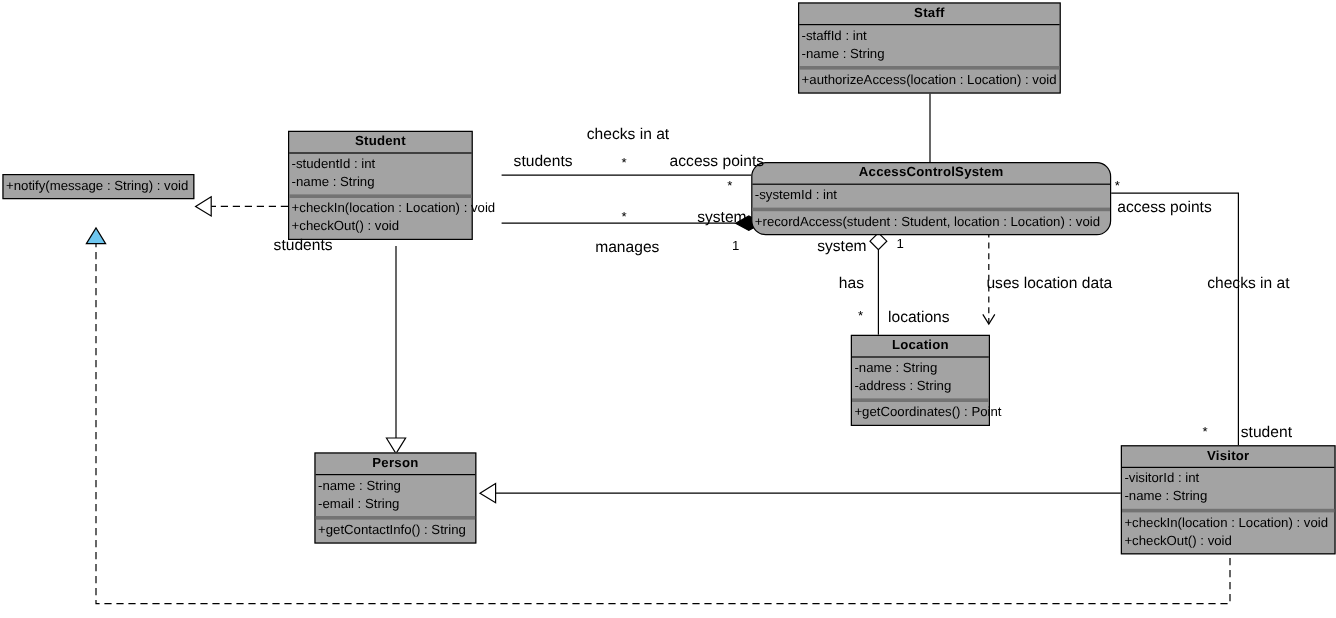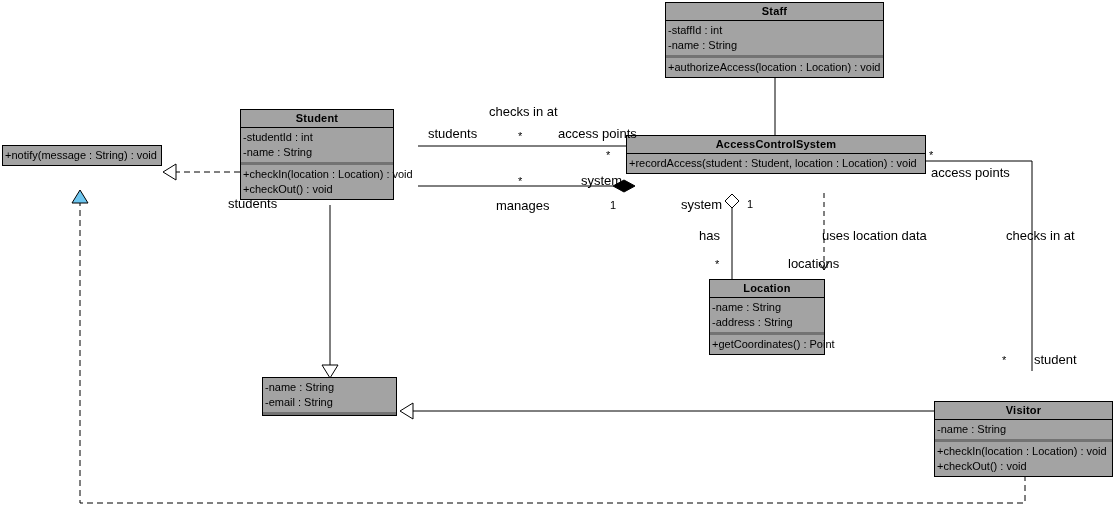--- a/index.html
+++ b/index.html
@@ -93,22 +93,25 @@
     <div class="sec hdr">Staff</div>
     <div class="sec attrs">
       <div class="mem">-staffId : int</div>
       <div class="mem">-name : String</div>
     </div>
     <div class="sec ops">
       <div class="mem">+authorizeAccess(location : Location) : void</div>
     </div>
   </div>
 
-  <div class="uml-class" style="left:626px;top:135px;width:300px;">
+  <div class="uml-class" style="left:626px;top:135px;width:300px;border-radius:12px;">
     <div class="sec hdr">AccessControlSystem</div>
+    <div class="sec attrs">
+      <div class="mem">-systemId : int</div>
+    </div>
     <div class="sec ops">
       <div class="mem">+recordAccess(student : Student, location : Location) : void</div>
     </div>
   </div>
 
   <div class="uml-class" style="left:240px;top:109px;width:154px;">
     <div class="sec hdr">Student</div>
     <div class="sec attrs">
       <div class="mem">-studentId : int</div>
       <div class="mem">-name : String</div>
@@ -130,29 +133,34 @@
     <div class="sec attrs">
       <div class="mem">-name : String</div>
       <div class="mem">-address : String</div>
     </div>
     <div class="sec ops">
       <div class="mem">+getCoordinates() : Point</div>
     </div>
   </div>
 
   <div class="uml-class" style="left:262px;top:377px;width:135px;">
+    <div class="sec hdr">Person</div>
     <div class="sec attrs">
       <div class="mem">-name : String</div>
       <div class="mem">-email : String</div>
     </div>
+    <div class="sec ops">
+      <div class="mem">+getContactInfo() : String</div>
+    </div>
   </div>
 
-  <div class="uml-class" style="left:934px;top:371px;width:179px;margin-top:30px;">
+  <div class="uml-class" style="left:934px;top:371px;width:179px;">
     <div class="sec hdr">Visitor</div>
     <div class="sec attrs">
+      <div class="mem">-visitorId : int</div>
       <div class="mem">-name : String</div>
     </div>
     <div class="sec ops">
       <div class="mem">+checkIn(location : Location) : void</div>
       <div class="mem">+checkOut() : void</div>
     </div>
   </div>
 
   <div class="edge-label" style="left:489px;top:106px;">checks in at</div>
   <div class="edge-label" style="left:428px;top:128px;">students</div>
@@ -163,21 +171,21 @@
   <div class="mult" style="left:518px;top:176px;">*</div>
   <div class="edge-label" style="left:581px;top:175px;">system</div>
   <div class="edge-label" style="left:228px;top:198px;">students</div>
   <div class="edge-label" style="left:496px;top:200px;">manages</div>
   <div class="mult" style="left:610px;top:200px;">1</div>
 
   <div class="edge-label" style="left:681px;top:199px;">system</div>
   <div class="mult" style="left:747px;top:199px;">1</div>
   <div class="edge-label" style="left:699px;top:230px;text-align:right;">has</div>
   <div class="mult" style="left:715px;top:259px;">*</div>
-  <div class="edge-label" style="left:740px;top:258px;margin-left:48px;">locations</div>
+  <div class="edge-label" style="left:740px;top:258px;">locations</div>
 
   <div class="edge-label" style="left:822px;top:230px;">uses location data</div>
 
   <div class="mult" style="left:929px;top:150px;">*</div>
   <div class="edge-label" style="left:931px;top:167px;">access points</div>
   <div class="edge-label" style="left:1006px;top:230px;">checks in at</div>
   <div class="mult" style="left:1002px;top:355px;">*</div>
   <div class="edge-label" style="left:1034px;top:354px;">student</div>
 
 </div>

